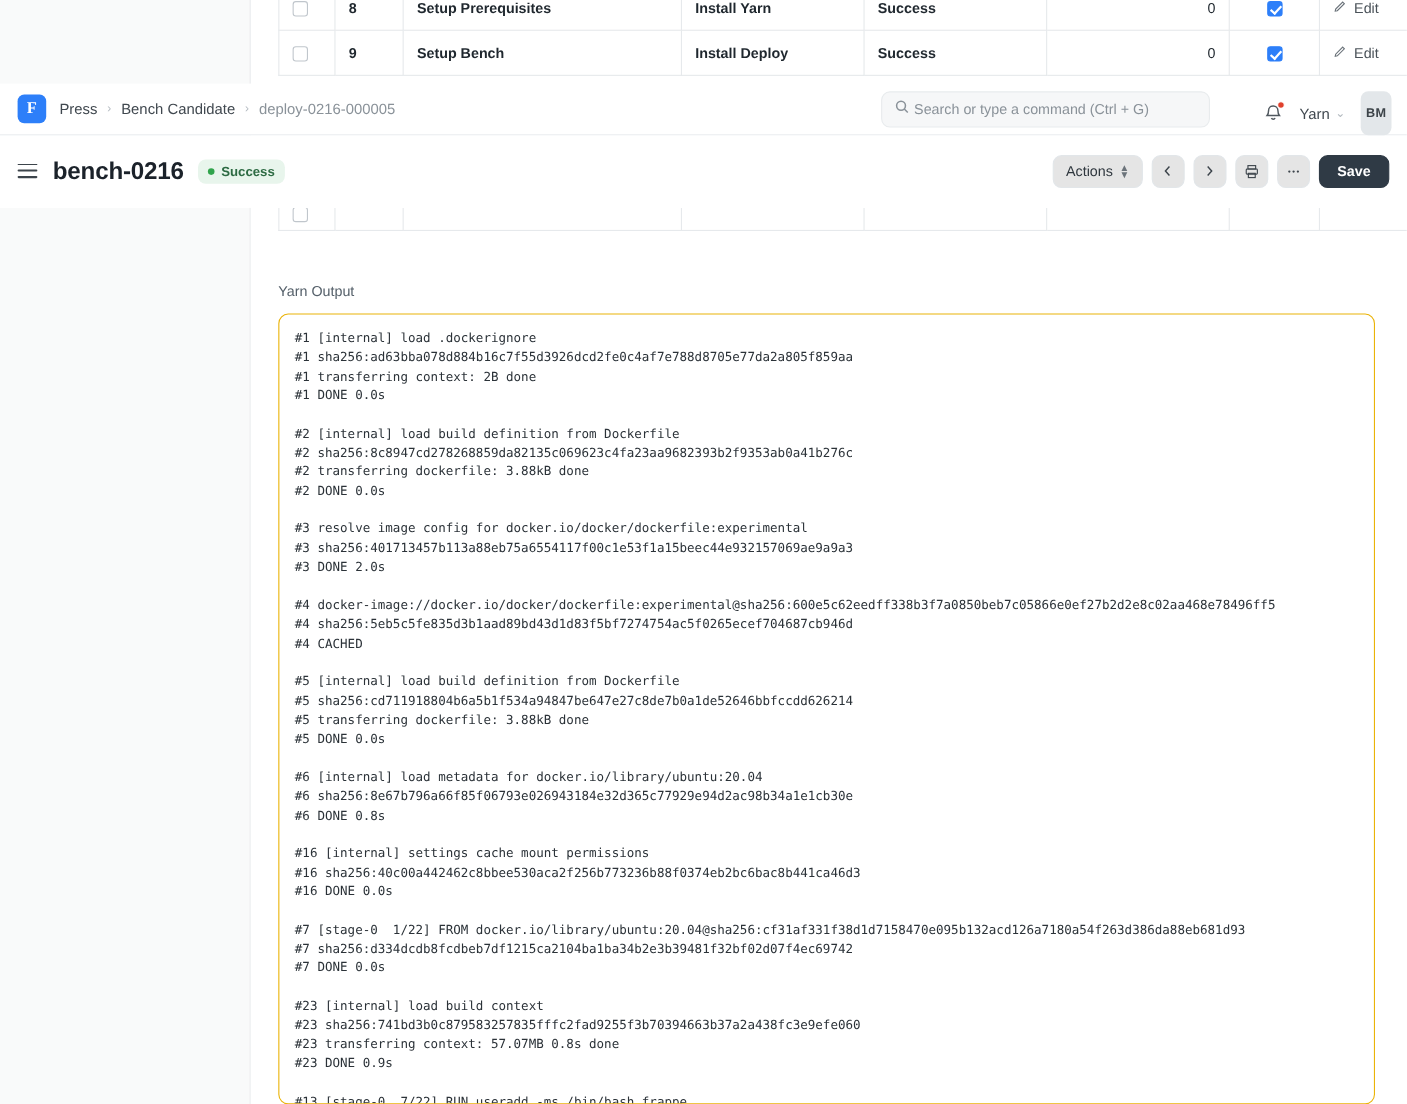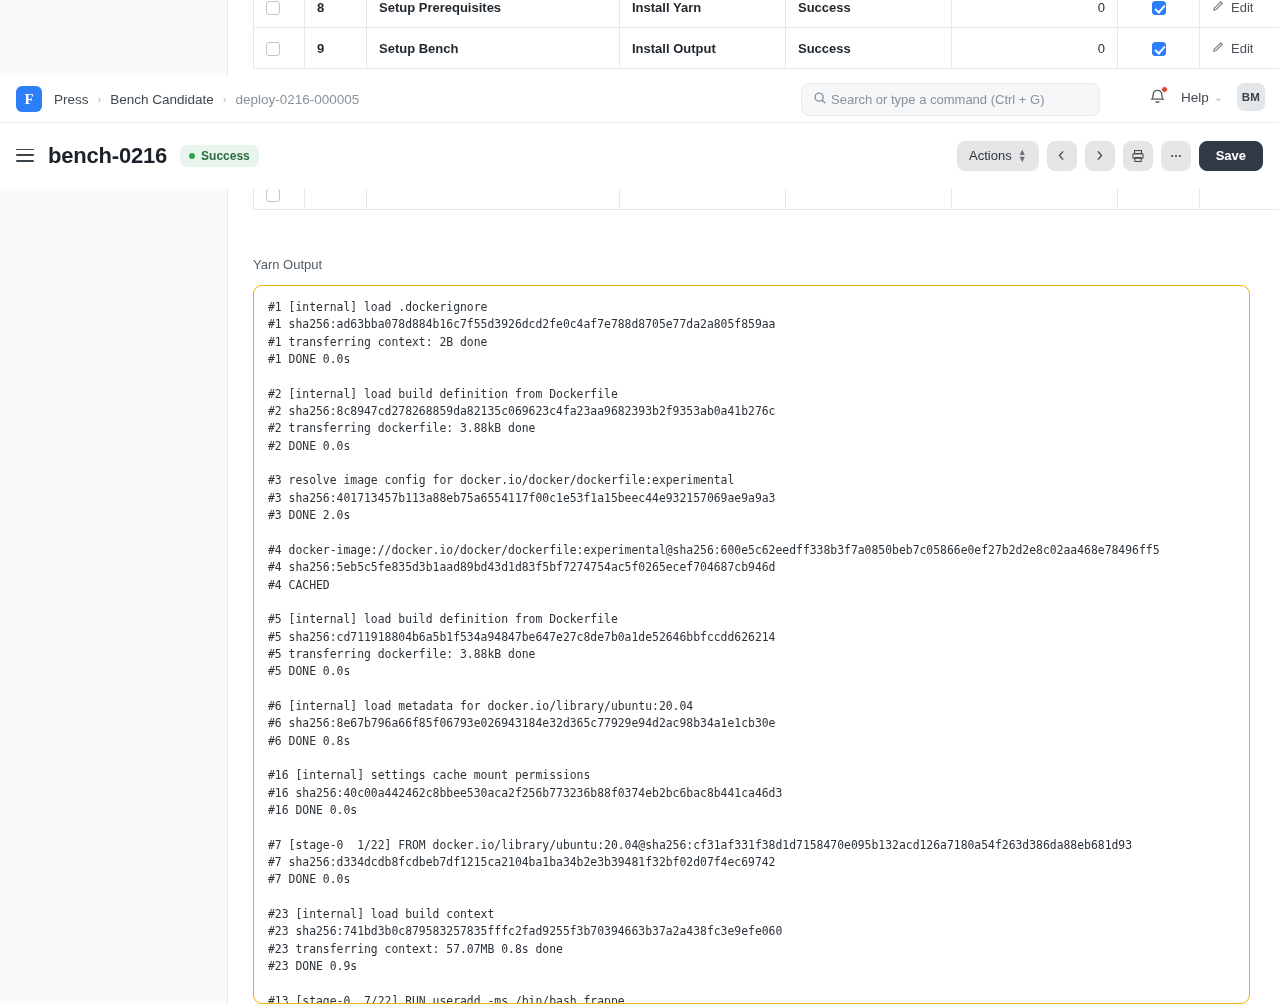--- a/index.html
+++ b/index.html
@@ -156,21 +156,21 @@
   .bell .dot {
     position: absolute; right: -1px; top: -1px;
     width: 7px; height: 7px; border-radius: 50%;
     background: #e0412d; border: 1.5px solid #fff;
   }
   .help {
     display: flex; align-items: center; gap: 5px;
     font-size: 13.5px; color: #40484f;
   }
   .avatar {
-    width: 28px; height: 28px; border-radius: 7px;
+    width: 28px; height: 40px; border-radius: 7px;
     background: #e3e7ea; color: #3d4449;
     font-size: 11.5px; font-weight: 700;
     display: flex; align-items: center; justify-content: center;
     letter-spacing: .3px;
   }
 
   
   .titlebar {
     position: absolute;
     left: 0; top: 123px;
@@ -289,21 +289,21 @@
                     </svg>
                 </span>
                 <span>Edit</span>
               </span>
             </td>
           </tr>
           <tr>
             <td class="c-check"><span class="cb"></span></td>
             <td class="c-idx">9</td>
             <td class="c-name">Setup Bench</td>
-            <td class="c-step">Install Output</td>
+            <td class="c-step">Install Deploy</td>
             <td class="c-status">Success</td>
             <td class="c-dur">0</td>
             <td class="c-flag"><span class="cb checked"></span></td>
             <td class="c-edit">
               <span class="edit-cell">
                 <span class="pencil">
                   <svg width="12" height="12" viewBox="0 0 16 16" fill="none" stroke="#6b737a" stroke-width="1.4">
                       <path d="M11.5 2.5l2 2L5 13l-2.5.5L3 11z"></path>
                     </svg>
                 </span>
@@ -339,21 +339,21 @@
 
   <div class="top-right">
     <div class="bell">
       <svg width="19" height="19" viewBox="0 0 20 20" fill="none" stroke="#50585f" stroke-width="1.4">
           <path d="M5.5 8a4.5 4.5 0 019 0c0 3 1 4.2 1.4 4.7H4.1C4.5 12.2 5.5 11 5.5 8z"></path>
           <path d="M8.3 15a1.8 1.8 0 003.4 0"></path>
         </svg>
       <span class="dot"></span>
     </div>
     <div class="help">
-      <span>Help</span>
+      <span>Yarn</span>
       <span class="chev">⌄</span>
     </div>
     <div class="avatar">BM</div>
   </div>
 
   <div class="titlebar">
     <div class="hamburger">
       <span></span>
         <span></span>
         <span></span>

